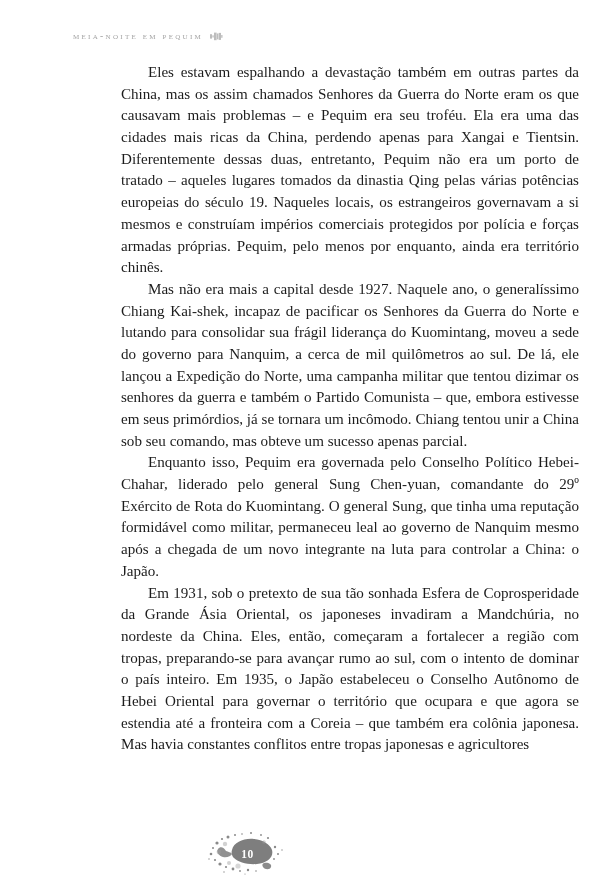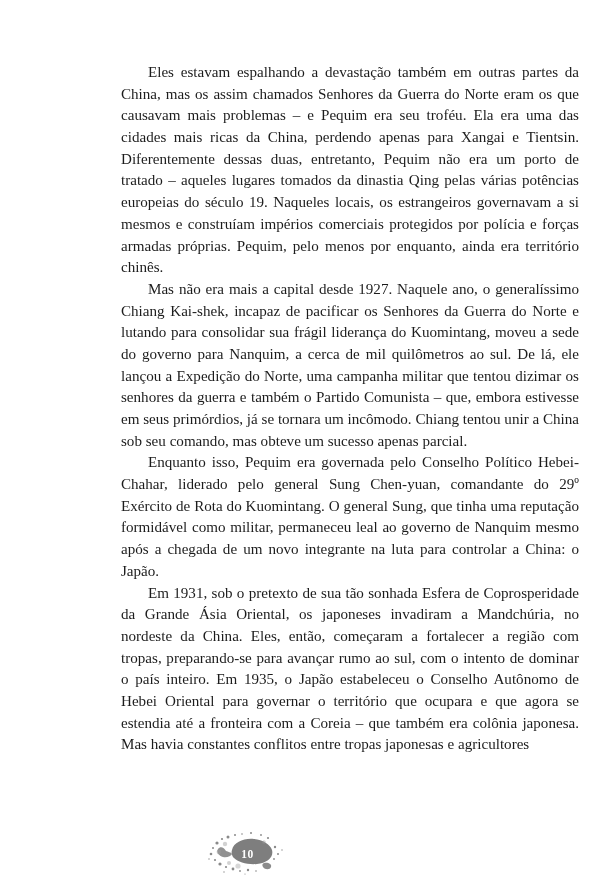--- a/index.html
+++ b/index.html
@@ -110,20 +110,35 @@
     letter-spacing: 0.4px;
     margin-left: 2px;
     margin-top: -1px;
   }
 </style>
 </head>
 <body>
 
 <div class="page">
 
+  <div class="running-header">
+    <span class="running-header-text">Meia-noite em Pequim</span>
+    <span class="header-ornament">
+      <svg width="13" height="9" viewBox="0 0 13 9" xmlns="http://www.w3.org/2000/svg">
+        <g fill="#bdbdbd">
+          <rect x="0" y="2.2" width="2.0" height="4.4"></rect>
+          <rect x="2.4" y="3.3" width="1.3" height="2.2"></rect>
+          <rect x="4.0" y="0.6" width="2.6" height="7.6"></rect>
+          <rect x="6.9" y="1.5" width="1.5" height="5.8"></rect>
+          <rect x="8.7" y="0.9" width="2.3" height="7.0"></rect>
+          <rect x="11.2" y="3.0" width="1.3" height="2.8"></rect>
+        </g>
+      </svg>
+    </span>
+  </div>
 
   <div class="text-column">
     <p class="body-paragraph">Eles estavam espalhando a devastação também em outras partes da China, mas os assim chamados Senhores da Guerra do Norte eram os que causavam mais problemas – e Pequim era seu troféu. Ela era uma das cidades mais ricas da China, perdendo apenas para Xangai e Tientsin. Diferentemente dessas duas, entretanto, Pequim não era um porto de tratado – aqueles lugares tomados da dinastia Qing pelas várias potências europeias do século 19. Naqueles locais, os estrangeiros governavam a si mesmos e construíam impérios comerciais protegidos por polícia e forças armadas próprias. Pequim, pelo menos por enquanto, ainda era território chinês.</p>
     <p class="body-paragraph">Mas não era mais a capital desde 1927. Naquele ano, o generalíssimo Chiang Kai-shek, incapaz de pacificar os Senhores da Guerra do Norte e lutando para consolidar sua frágil liderança do Kuomintang, moveu a sede do governo para Nanquim, a cerca de mil quilômetros ao sul. De lá, ele lançou a Expedição do Norte, uma campanha militar que tentou dizimar os senhores da guerra e também o Partido Comunista – que, embora estivesse em seus primórdios, já se tornara um incômodo. Chiang tentou unir a China sob seu comando, mas obteve um sucesso apenas parcial.</p>
     <p class="body-paragraph">Enquanto isso, Pequim era governada pelo Conselho Político Hebei-Chahar, liderado pelo general Sung Chen-yuan, comandante do 29º Exército de Rota do Kuomintang. O general Sung, que tinha uma reputação formidável como militar, permaneceu leal ao governo de Nanquim mesmo após a chegada de um novo integrante na luta para controlar a China: o Japão.</p>
     <p class="body-paragraph">Em 1931, sob o pretexto de sua tão sonhada Esfera de Coprosperidade da Grande Ásia Oriental, os japoneses invadiram a Mandchúria, no nordeste da China. Eles, então, começaram a fortalecer a região com tropas, preparando-se para avançar rumo ao sul, com o intento de dominar o país inteiro. Em 1935, o Japão estabeleceu o Conselho Autônomo de Hebei Oriental para governar o território que ocupara e que agora se estendia até a fronteira com a Coreia – que também era colônia japonesa. Mas havia constantes conflitos entre tropas japonesas e agricultores</p>
   </div>
 
   <div class="page-footer">
     <div class="splatter-wrap">

